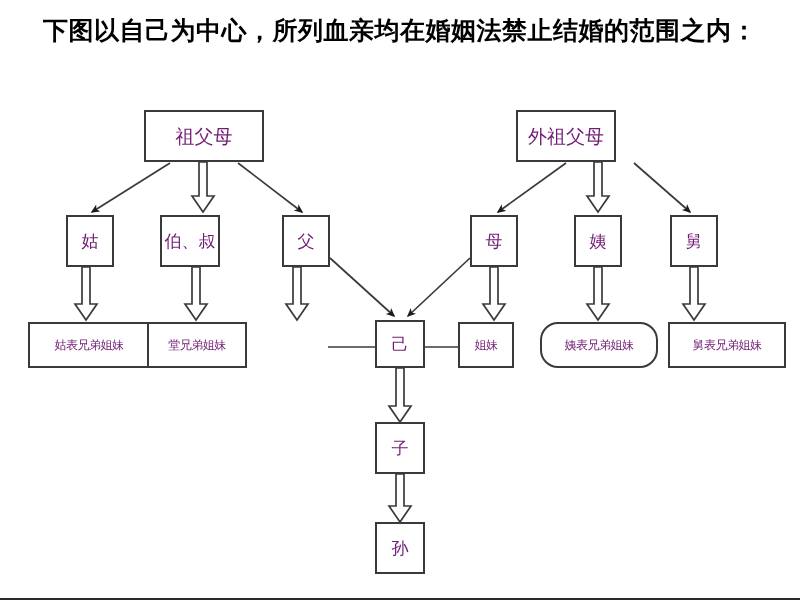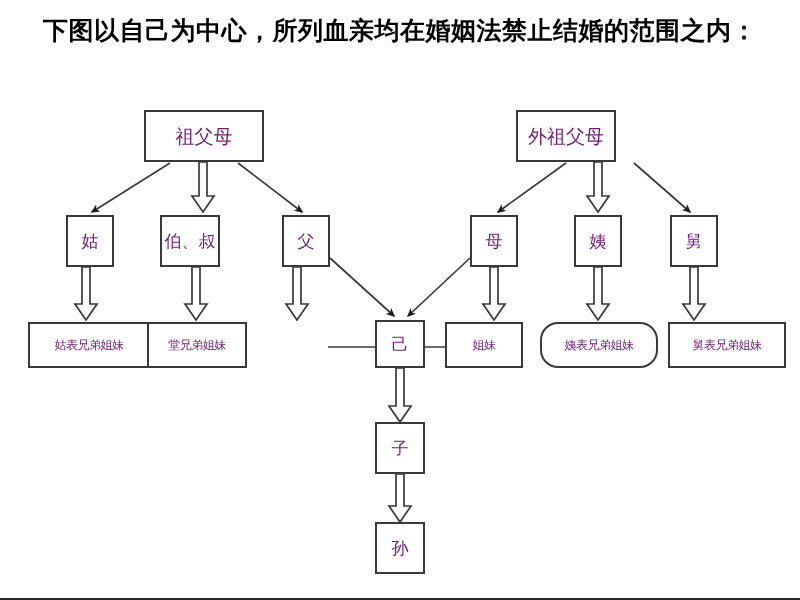--- a/index.html
+++ b/index.html
@@ -118,19 +118,19 @@
   <div class="node sz-lg" style="left: 516px; top: 110px; width: 100px; height: 52px;">外祖父母</div>
   <div class="node sz-md" style="left: 66px; top: 215px; width: 48px; height: 52px;">姑</div>
   <div class="node sz-md" style="left: 160px; top: 215px; width: 60px; height: 52px;">伯、叔</div>
   <div class="node sz-md" style="left: 282px; top: 215px; width: 48px; height: 52px;">父</div>
   <div class="node sz-md" style="left: 470px; top: 215px; width: 48px; height: 52px;">母</div>
   <div class="node sz-md" style="left: 574px; top: 215px; width: 48px; height: 52px;">姨</div>
   <div class="node sz-md" style="left: 670px; top: 215px; width: 48px; height: 52px;">舅</div>
   <div class="node sz-sm" style="left: 14px; top: 322px; width: 122px; height: 46px; margin-left: 14px;">姑表兄弟姐妹</div>
   <div class="node sz-sm" style="left: 147px; top: 322px; width: 100px; height: 46px;">堂兄弟姐妹</div>
   <div class="node sz-md" style="left: 375px; top: 320px; width: 50px; height: 48px;">己</div>
-  <div class="node sz-sm" style="left: 445px; top: 322px; width: 78px; height: 46px;">姐妹</div>
+  <div class="node sz-sm" style="left: 458px; top: 322px; width: 56px; height: 46px;">姐妹</div>
   <div class="node sz-sm" style="left: 540px; top: 322px; width: 118px; height: 46px; border-radius: 18px;">姨表兄弟姐妹</div>
   <div class="node sz-sm" style="left: 668px; top: 322px; width: 118px; height: 46px;">舅表兄弟姐妹</div>
   <div class="node sz-md" style="left: 375px; top: 422px; width: 50px; height: 52px;">子</div>
   <div class="node sz-md" style="left: 375px; top: 522px; width: 50px; height: 52px;">孙</div>
 
 </div>
 
 </body></html>

